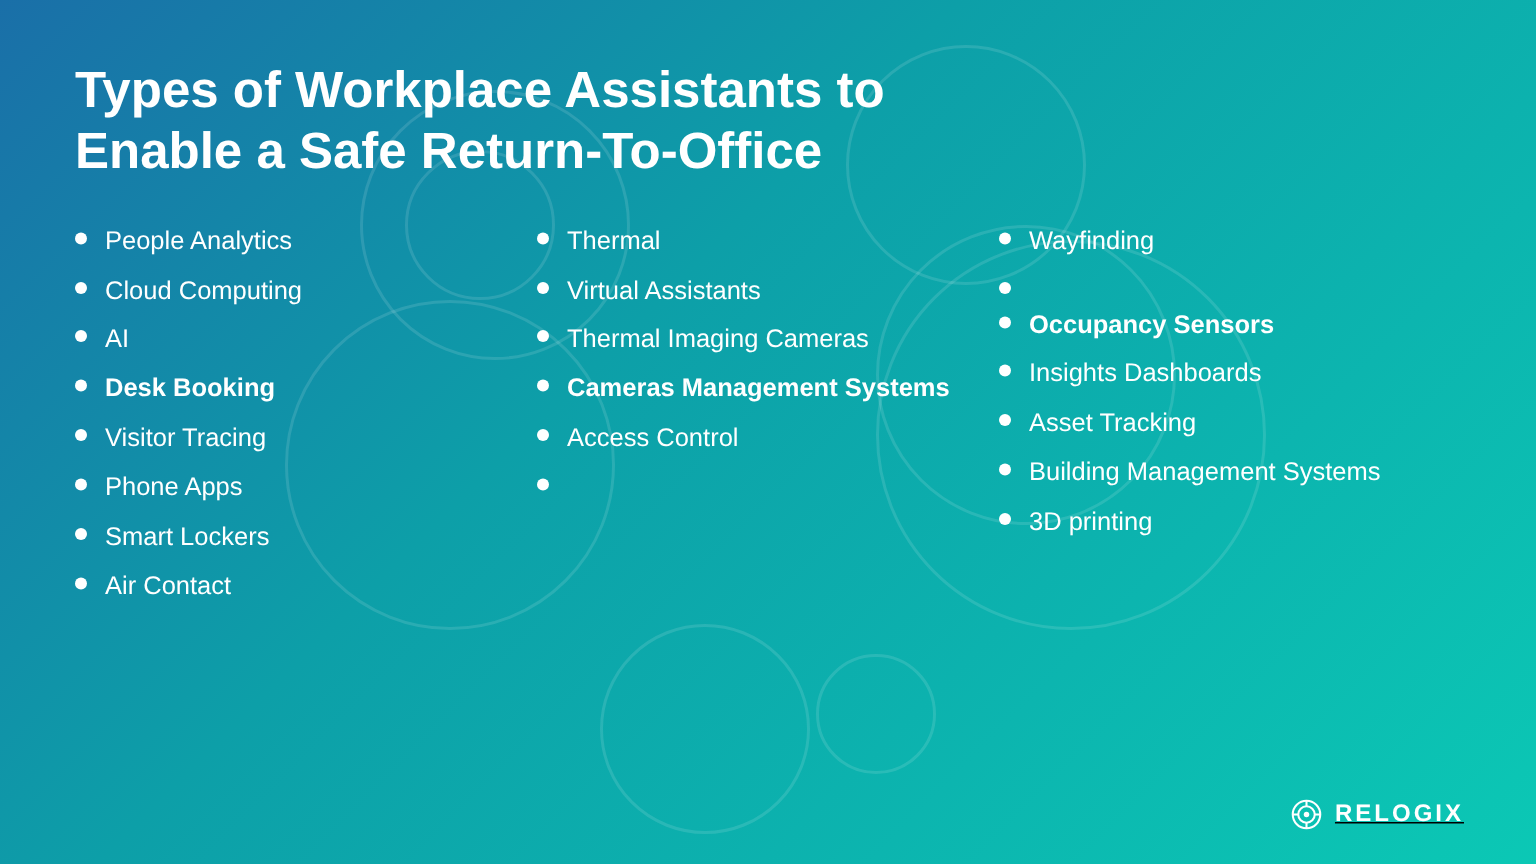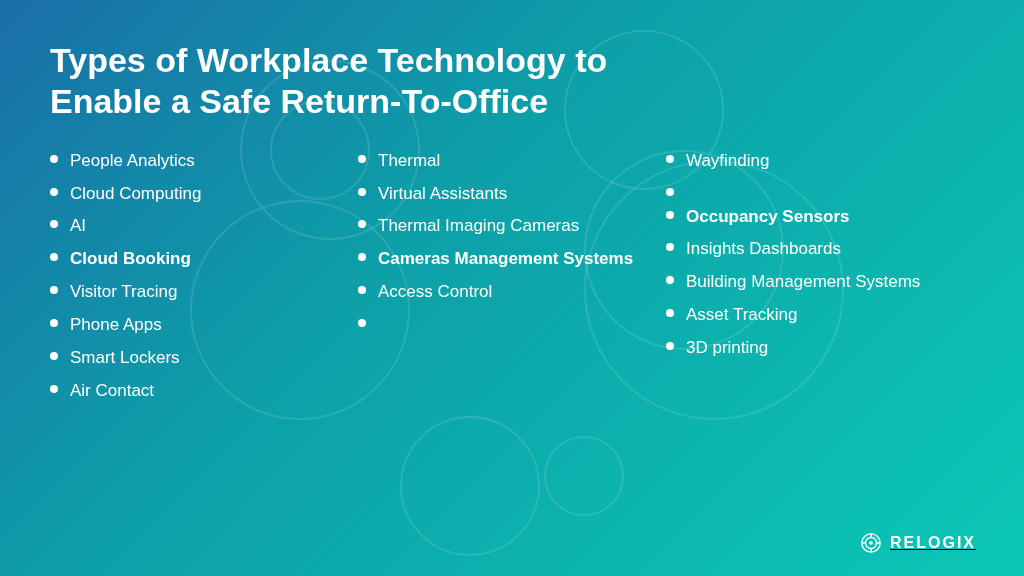--- a/index.html
+++ b/index.html
@@ -131,42 +131,42 @@
   <div class="deco-circle deco-circle-1"></div>
   <div class="deco-circle deco-circle-2"></div>
   <div class="deco-circle deco-circle-3"></div>
   <div class="deco-circle deco-circle-4"></div>
   <div class="deco-circle deco-circle-5"></div>
   <div class="deco-circle deco-ci-1"></div>
   <div class="deco-circle deco-ci-2"></div>
   <div class="deco-circle deco-ci-3"></div>
 
   <h1 class="title">
-    <span>Types of Workplace Technology to</span><br>
+    <span>Types of Workplace Assistants to</span><br>
     <span>Enable a Safe Return-To-Office</span>
   </h1>
 
   <div class="columns">
 
     <div class="col" id="col-1">
         <div class="list-item">
           <span class="bullet"></span>
           <span class="item-text">People Analytics</span>
         </div>
         <div class="list-item">
           <span class="bullet"></span>
           <span class="item-text">Cloud Computing</span>
         </div>
         <div class="list-item">
           <span class="bullet"></span>
           <span class="item-text">AI</span>
         </div>
         <div class="list-item">
           <span class="bullet"></span>
-          <span class="item-text bold">Cloud Booking</span>
+          <span class="item-text bold">Desk Booking</span>
         </div>
         <div class="list-item">
           <span class="bullet"></span>
           <span class="item-text">Visitor Tracing</span>
         </div>
         <div class="list-item">
           <span class="bullet"></span>
           <span class="item-text">Phone Apps</span>
         </div>
         <div class="list-item">
@@ -216,25 +216,25 @@
         <div class="list-item">
           <span class="bullet"></span>
           <span class="item-text bold">Occupancy Sensors</span>
         </div>
         <div class="list-item">
           <span class="bullet"></span>
           <span class="item-text">Insights Dashboards</span>
         </div>
         <div class="list-item">
           <span class="bullet"></span>
+          <span class="item-text">Asset Tracking</span>
+        </div>
+        <div class="list-item">
+          <span class="bullet"></span>
           <span class="item-text">Building Management Systems</span>
-        </div>
-        <div class="list-item">
-          <span class="bullet"></span>
-          <span class="item-text">Asset Tracking</span>
         </div>
         <div class="list-item">
           <span class="bullet"></span>
           <span class="item-text">3D printing</span>
         </div>
       </div>
 
   </div>
 
   <div class="logo-area">

